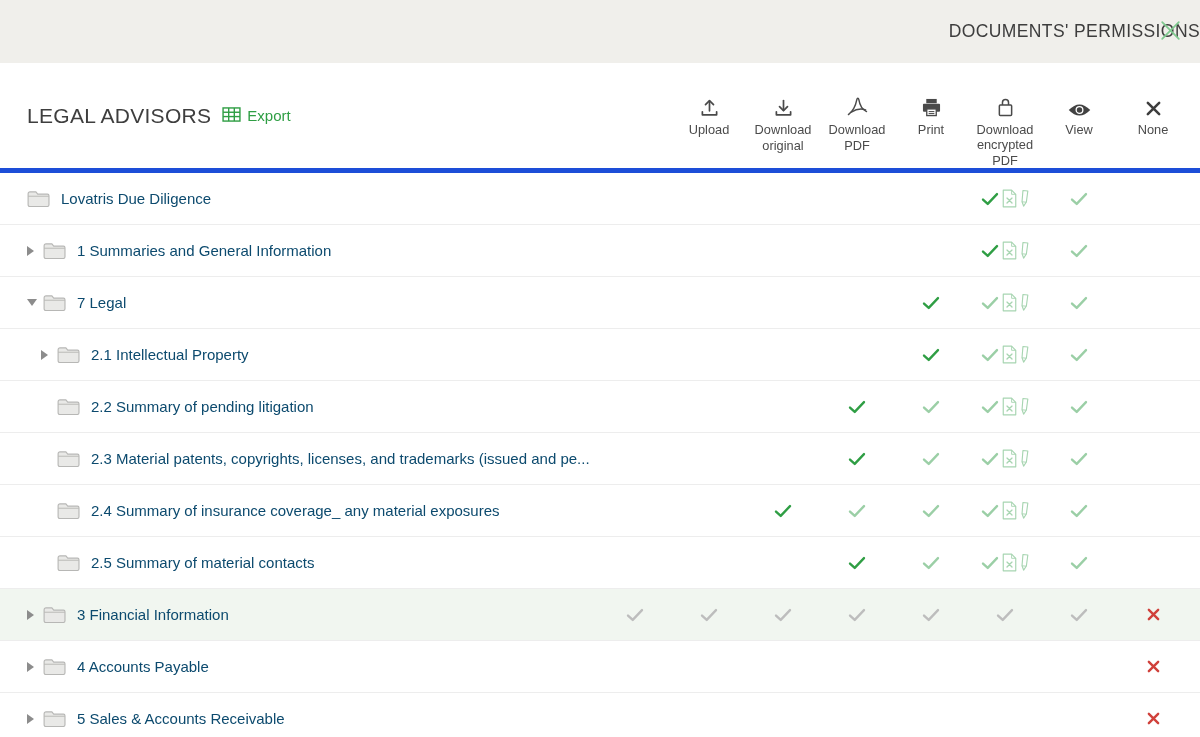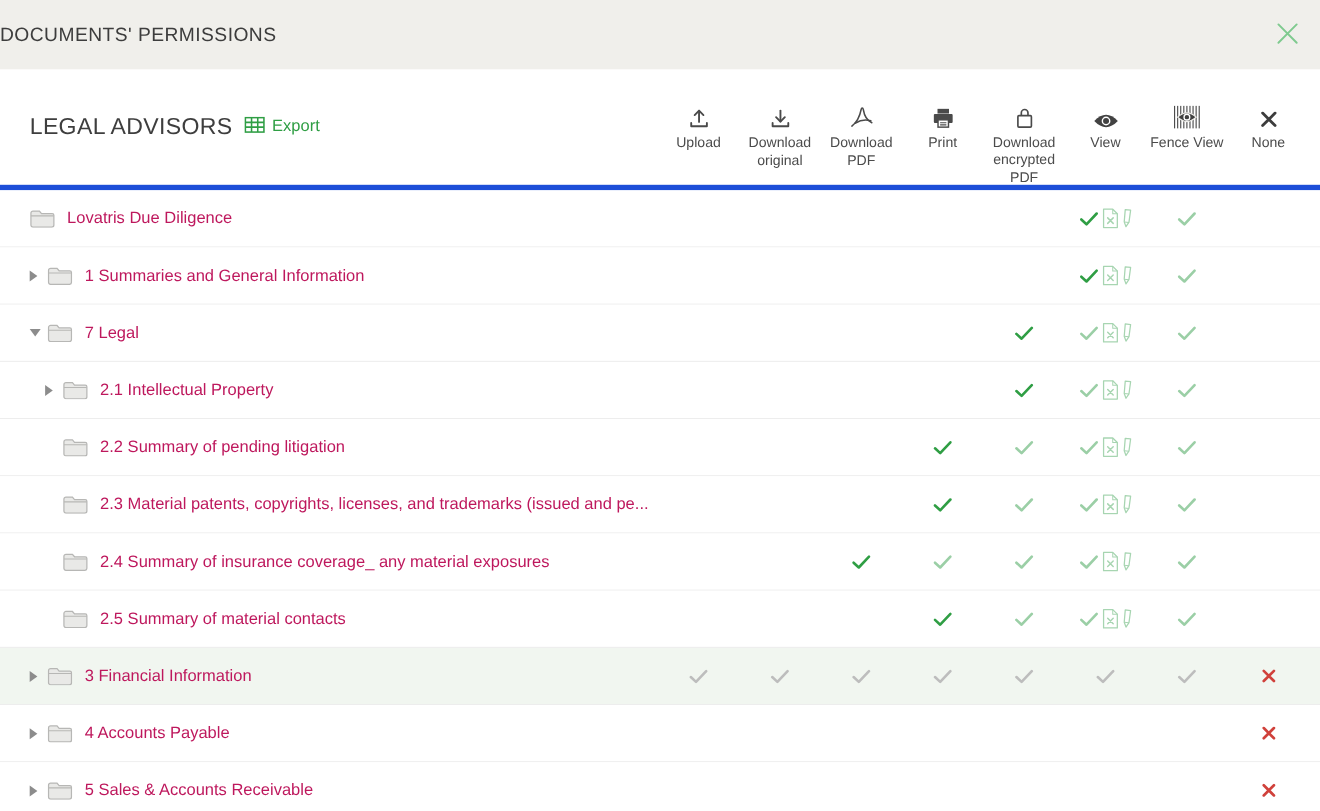--- a/index.html
+++ b/index.html
@@ -2,21 +2,21 @@
 <html><head>
 <meta charset="utf-8">
 <style>
   * { margin:0; padding:0; box-sizing:border-box; }
   html,body { width:1200px; height:737px; overflow:hidden; background:#fff;
               font-family:"Liberation Sans", sans-serif; }
   .dialog { position:relative; width:1200px; height:737px; background:#fff; }
 
   
   .dlg-header { height:63px; background:#f0efeb; position:relative; }
-  .dlg-title { text-align:left; line-height:63px; font-size:17.5px; color:#3d3d3d;
+  .dlg-title { text-align:right; line-height:63px; font-size:17.5px; color:#3d3d3d;
                letter-spacing:.4px; font-weight:400; }
   .close-btn { position:absolute; top:16px; right:14px; width:32px; height:32px;
                background:none; border:none; cursor:pointer; display:flex;
                align-items:center; justify-content:center; }
 
   
   .toolbar { display:flex; height:110px; padding:0 10px 0 27px; border-bottom:5px solid #1d4ed8; }
   .group-wrap { flex:1; display:flex; align-items:center; gap:11px; margin-top:36px; height:34px; }
   .group-title { font-size:21px; color:#3e3e3e; letter-spacing:.3px; }
   .export-link { display:flex; align-items:flex-start; gap:6px; cursor:pointer; text-decoration:none; }
@@ -31,21 +31,21 @@
   .row { height:52px; display:flex; align-items:center; padding:0 10px 0 27px;
          border-bottom:1px solid #ededed; background:#fff; }
   .row.hl { background:#f1f6f0; }
   .row-left { flex:1; display:flex; align-items:center; min-width:0; }
   .exp { width:16px; display:flex; align-items:center; flex:none; cursor:pointer; }
   .tri-r { width:0; height:0; border-left:7px solid #8c8c8c;
            border-top:5px solid transparent; border-bottom:5px solid transparent; }
   .tri-d { width:0; height:0; border-top:7px solid #8c8c8c;
            border-left:5px solid transparent; border-right:5px solid transparent; }
   .folder { flex:none; margin-right:11px; display:flex; align-items:center; }
-  .row-label { font-size:15px; color:#be185d; white-space:nowrap; overflow:hidden;
+  .row-label { font-size:15px; color:#0c4a6e; white-space:nowrap; overflow:hidden;
                text-overflow:ellipsis; }
   .cells { display:flex; flex:none; }
   .cell { width:74px; height:52px; display:flex; align-items:center; justify-content:center;
           gap:3px; cursor:pointer; }
 
   .ck        { display:flex; align-items:center; }
   .ck.dark   { color:#2f9e44; }
   .ck.light  { color:#9bcfa6; }
   .ck.grey   { color:#bdbdbd; }
   .xr        { color:#d0413b; display:flex; align-items:center; }
@@ -148,40 +148,20 @@
           <span class="col-icon">
             <svg viewBox="0 0 26 15" width="25" height="14">
               <path d="M1.5 7.5 Q13 -4.5 24.5 7.5 Q13 19.5 1.5 7.5 z" fill="#424242"></path>
               <circle cx="13" cy="7.5" r="3.6" fill="#424242" stroke="#ffffff" stroke-width="1.4"></circle>
             </svg>
           </span>
           <span class="col-label">View</span>
         </div>
         <div class="col-head">
           <span class="col-icon">
-            <svg viewBox="0 0 30 22" width="28" height="21">
-              <g stroke="#4a4a4a" stroke-width="1.1">
-                <line x1="3" y1="0" x2="3" y2="22"></line>
-                <line x1="6" y1="0" x2="6" y2="22"></line>
-                <line x1="9" y1="0" x2="9" y2="22"></line>
-                <line x1="12" y1="0" x2="12" y2="22"></line>
-                <line x1="15" y1="0" x2="15" y2="22"></line>
-                <line x1="18" y1="0" x2="18" y2="22"></line>
-                <line x1="21" y1="0" x2="21" y2="22"></line>
-                <line x1="24" y1="0" x2="24" y2="22"></line>
-                <line x1="27" y1="0" x2="27" y2="22"></line>
-              </g>
-              <path d="M6 11 Q15 2.5 24 11 Q15 19.5 6 11 z" fill="#3f3f3f" stroke="#f0efeb" stroke-width="1.2"></path>
-              <circle cx="15" cy="11" r="2.8" fill="#3f3f3f" stroke="#ffffff" stroke-width="1.3"></circle>
-            </svg>
-          </span>
-          <span class="col-label">Fence View</span>
-        </div>
-        <div class="col-head">
-          <span class="col-icon">
             <svg viewBox="0 0 18 18" width="17" height="17">
               <path d="M3 3 L15 15 M15 3 L3 15" stroke="#3d3d3d" stroke-width="2.7" stroke-linecap="round" fill="none"></path>
             </svg>
           </span>
           <span class="col-label">None</span>
         </div>
       </div>
   </div>
 
   <div id="rows">

